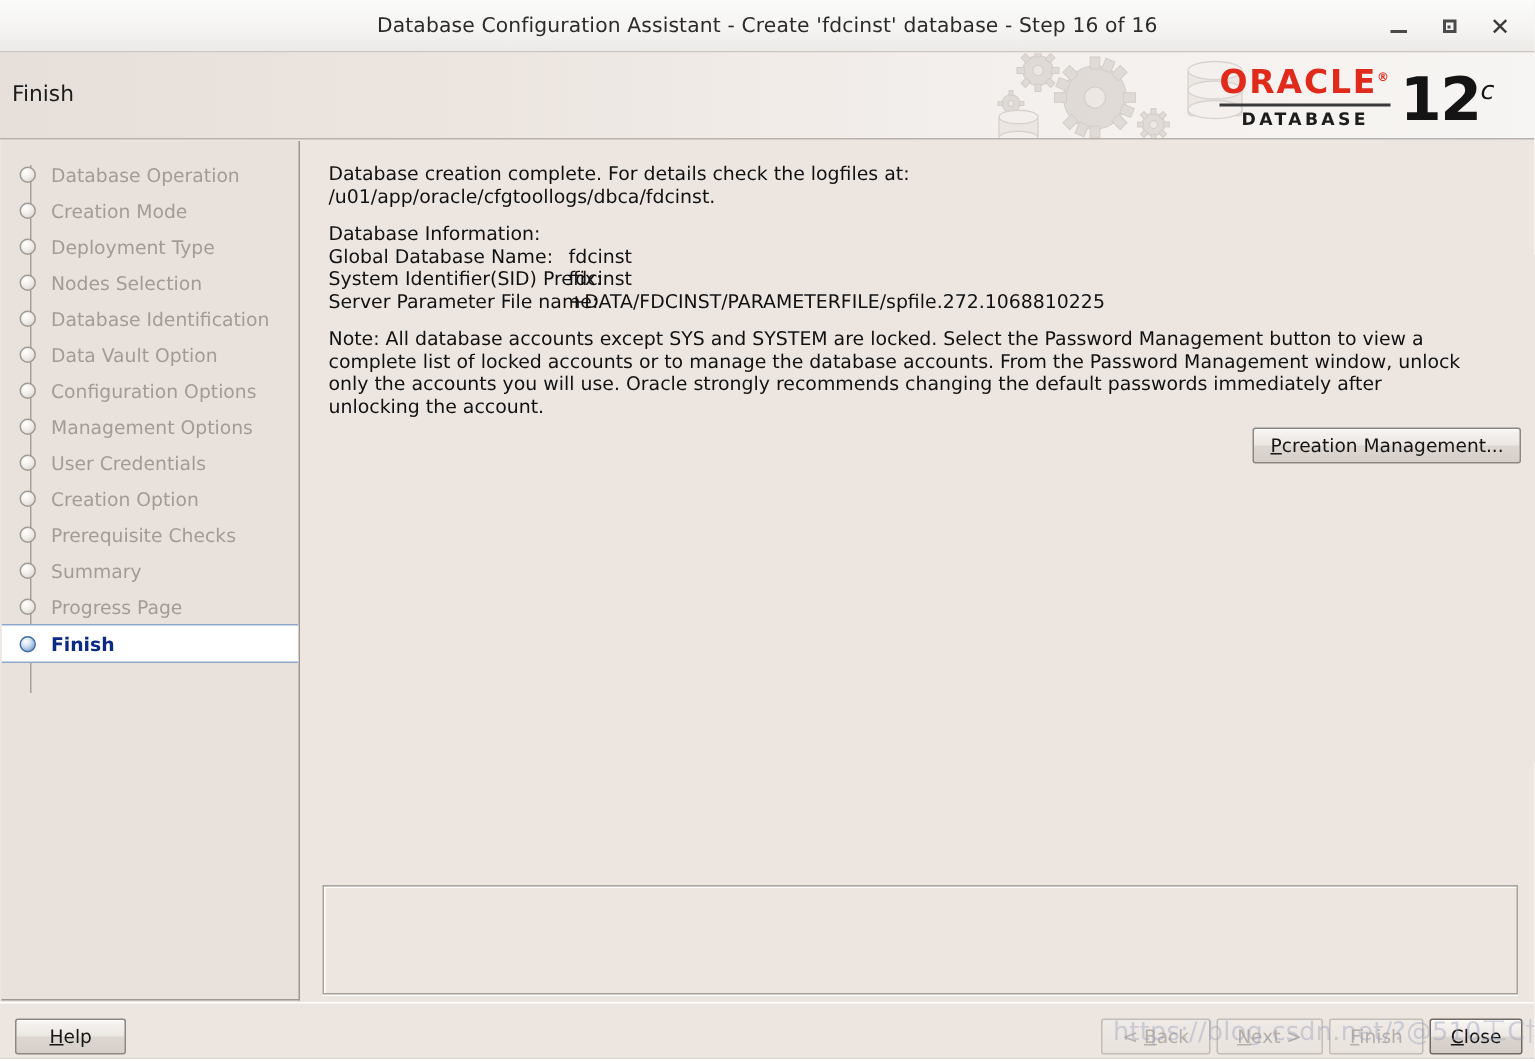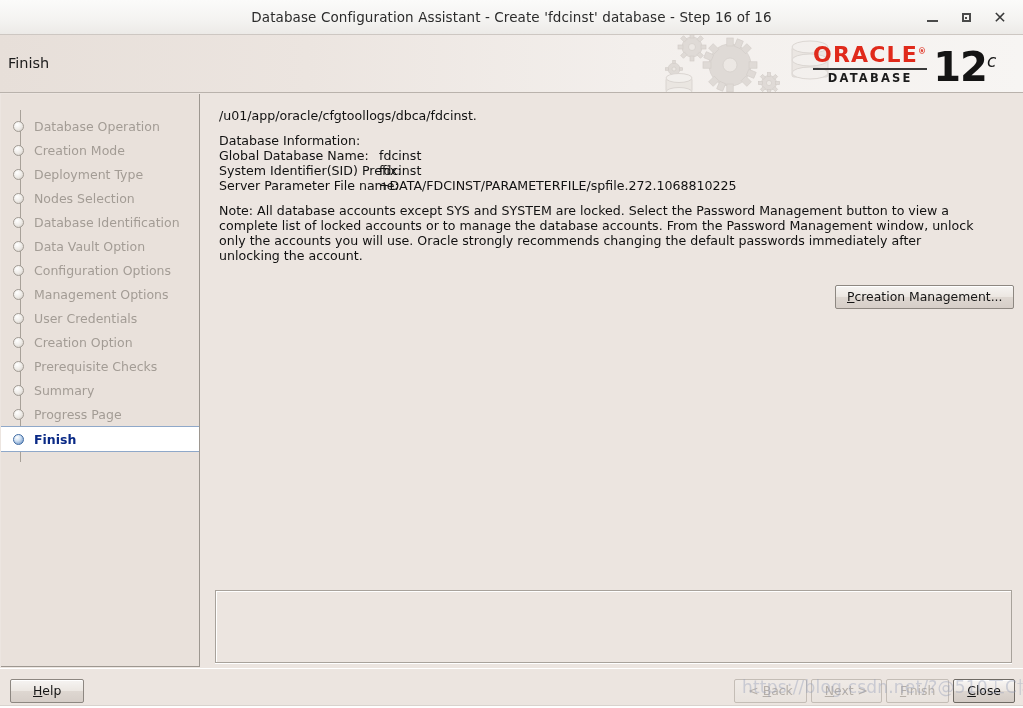--- a/index.html
+++ b/index.html
@@ -182,21 +182,21 @@
     width: 199px;
     height: 573px;
     background: #e9e1db;
     border-right: 1px solid #9d9790;
     border-bottom: 1px solid #9d9790;
     box-sizing: border-box;
     overflow: hidden;
   }
   .step-list {
     position: relative;
-    padding-top: 20px;
+    padding-top: 10px;
   }
   .step {
     position: relative;
     height: 24px;
     display: flex;
     align-items: center;
     padding-left: 12px;
     box-sizing: border-box;
   }
   .connector {
@@ -525,20 +525,21 @@
       <div class="step current">
         <span class="dot"></span>
         <span class="step-label">Finish</span>
       </div>
     </div>
   </div>
 
   <div class="content">
     <div class="body-text">
       <div class="para">
+        <div>Database creation complete. For details check the logfiles at:</div>
         <div> /u01/app/oracle/cfgtoollogs/dbca/fdcinst.</div>
       </div>
 
       <div class="para">
         <div>Database Information:</div>
         <div class="kv-row"><span class="info-label" style="width:160px">Global Database Name:</span><span>fdcinst</span></div>
         <div class="kv-row"><span class="info-label" style="width:160px">System Identifier(SID) Prefix:</span><span>fdcinst</span></div>
         <div class="kv-row"><span class="info-label" style="width:160px">Server Parameter File name:</span><span>+DATA/FDCINST/PARAMETERFILE/spfile.272.1068810225</span></div>
       </div>
 

